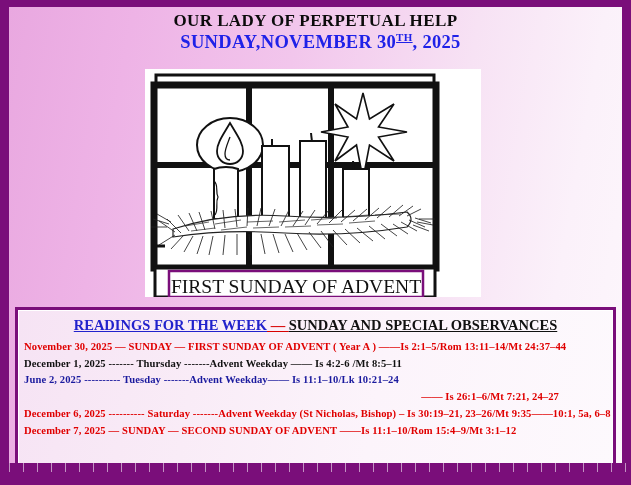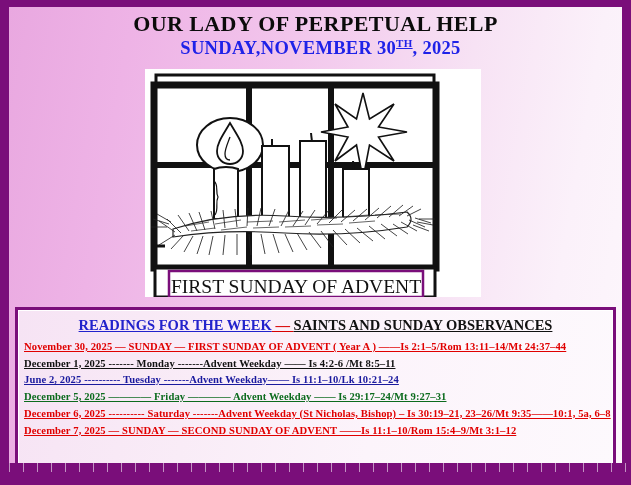--- a/index.html
+++ b/index.html
@@ -18,21 +18,21 @@
   }
   .ruler{
     position:absolute;left:0;bottom:0;width:631px;height:9px;
     background:#7a0e7a;
     background-image:repeating-linear-gradient(to right,rgba(255,255,255,.55) 0px,rgba(255,255,255,.55) 1px,transparent 1px,transparent 14px);
   }
 
   
   .header{position:absolute;left:0;top:4px;width:613px;text-align:center;}
   .h-line1{
-    font-size:22px;letter-spacing:.4px;color:#0b0b0b;font-weight:bold;
+    font-size:17px;letter-spacing:.4px;color:#0b0b0b;font-weight:bold;
     font-family:"Liberation Serif", serif;line-height:1.18;
   }
   .h-line2{
     font-size:18.5px;letter-spacing:.3px;color:#1f22e8;font-weight:bold;
     font-family:"Liberation Serif", serif;line-height:1.18;padding-left:10px;
   }
   .h-line2 sup{font-size:11px;vertical-align:super;text-decoration:underline;}
 
   
   .art-wrap{
@@ -53,21 +53,21 @@
   .rd-title{
     text-align:center;font-size:14.5px;font-weight:bold;line-height:1.3;
     margin:2px 0 4px 0;white-space:nowrap;
   }
   .rd-title .t-blue{color:#2222cc;text-decoration:underline;}
   .rd-title .t-dash{color:#d80000;text-decoration:underline;}
   .rd-title .t-black{color:#111111;text-decoration:underline;}
 
   .rd-line{
     font-size:10.6px;font-weight:bold;line-height:1.58;white-space:nowrap;
-    font-family:"Liberation Serif", serif;letter-spacing:.1px;text-decoration:underline;
+    font-family:"Liberation Serif", serif;letter-spacing:.1px;
   }
   .c-red{color:#e00000;}
   .c-black{color:#111111;}
   .c-navy{color:#1a1a9e;}
   .c-green{color:#0c6b1e;}
   .rd-line.indent{text-align:right;padding-right:48px;}
 </style>
 </head>
 <body>
 
@@ -147,26 +147,26 @@
       <g fill="none">
         <rect x="10" y="199" width="280" height="29" stroke="#111" stroke-width="3" fill="#fff"></rect>
         <rect x="24" y="202" width="254" height="26" stroke="#7a0e7a" stroke-width="2.5" fill="#fff"></rect>
       </g>
       <text x="151" y="224" text-anchor="middle" font-family="Liberation Serif, serif" font-size="19.5" fill="#111">FIRST SUNDAY OF ADVENT</text>
     </svg>
   </div>
 
   <div class="readings">
     <div class="rd-title">
-      <span class="t-blue">READINGS FOR THE WEEK</span><span class="t-dash"> — </span><span class="t-black"> SAINTS AND SUNDAY OBSERVANCES</span>
+      <span class="t-blue">READINGS FOR THE WEEK</span><span class="t-dash"> — </span><span class="t-black"> SUNDAY AND SPECIAL OBSERVANCES</span>
     </div>
     <div id="readings-lines">
         <div class="rd-line c-red">November 30, 2025 — SUNDAY — FIRST SUNDAY OF ADVENT  ( Year A ) ——Is 2:1–5/Rom 13:11–14/Mt 24:37–44</div>
-        <div class="rd-line c-black">December 1, 2025 -------     Monday -------Advent Weekday —— Is 4:2-6 /Mt 8:5–11</div>
+        <div class="rd-line c-black">December 1, 2025 -------     Thursday -------Advent Weekday —— Is 4:2-6 /Mt 8:5–11</div>
         <div class="rd-line c-navy">June 2, 2025 ---------- Tuesday -------Advent Weekday—— Is 11:1–10/Lk 10:21–24</div>
-        <div class="rd-line c-green">December 5, 2025 ———— Friday ———— Advent Weekday —— Is 29:17–24/Mt 9:27–31</div>
+        <div class="rd-line c-red indent">—— Is 26:1–6/Mt 7:21, 24–27</div>
         <div class="rd-line c-red">December 6, 2025 ---------- Saturday -------Advent Weekday (St Nicholas, Bishop) – Is 30:19–21, 23–26/Mt 9:35——10:1, 5a, 6–8</div>
         <div class="rd-line c-red">December 7, 2025 — SUNDAY — SECOND SUNDAY OF ADVENT ——Is 11:1–10/Rom 15:4–9/Mt 3:1–12</div>
       </div>
   </div>
 
   <div class="ruler"></div>
 </div>
 
 </body></html>

